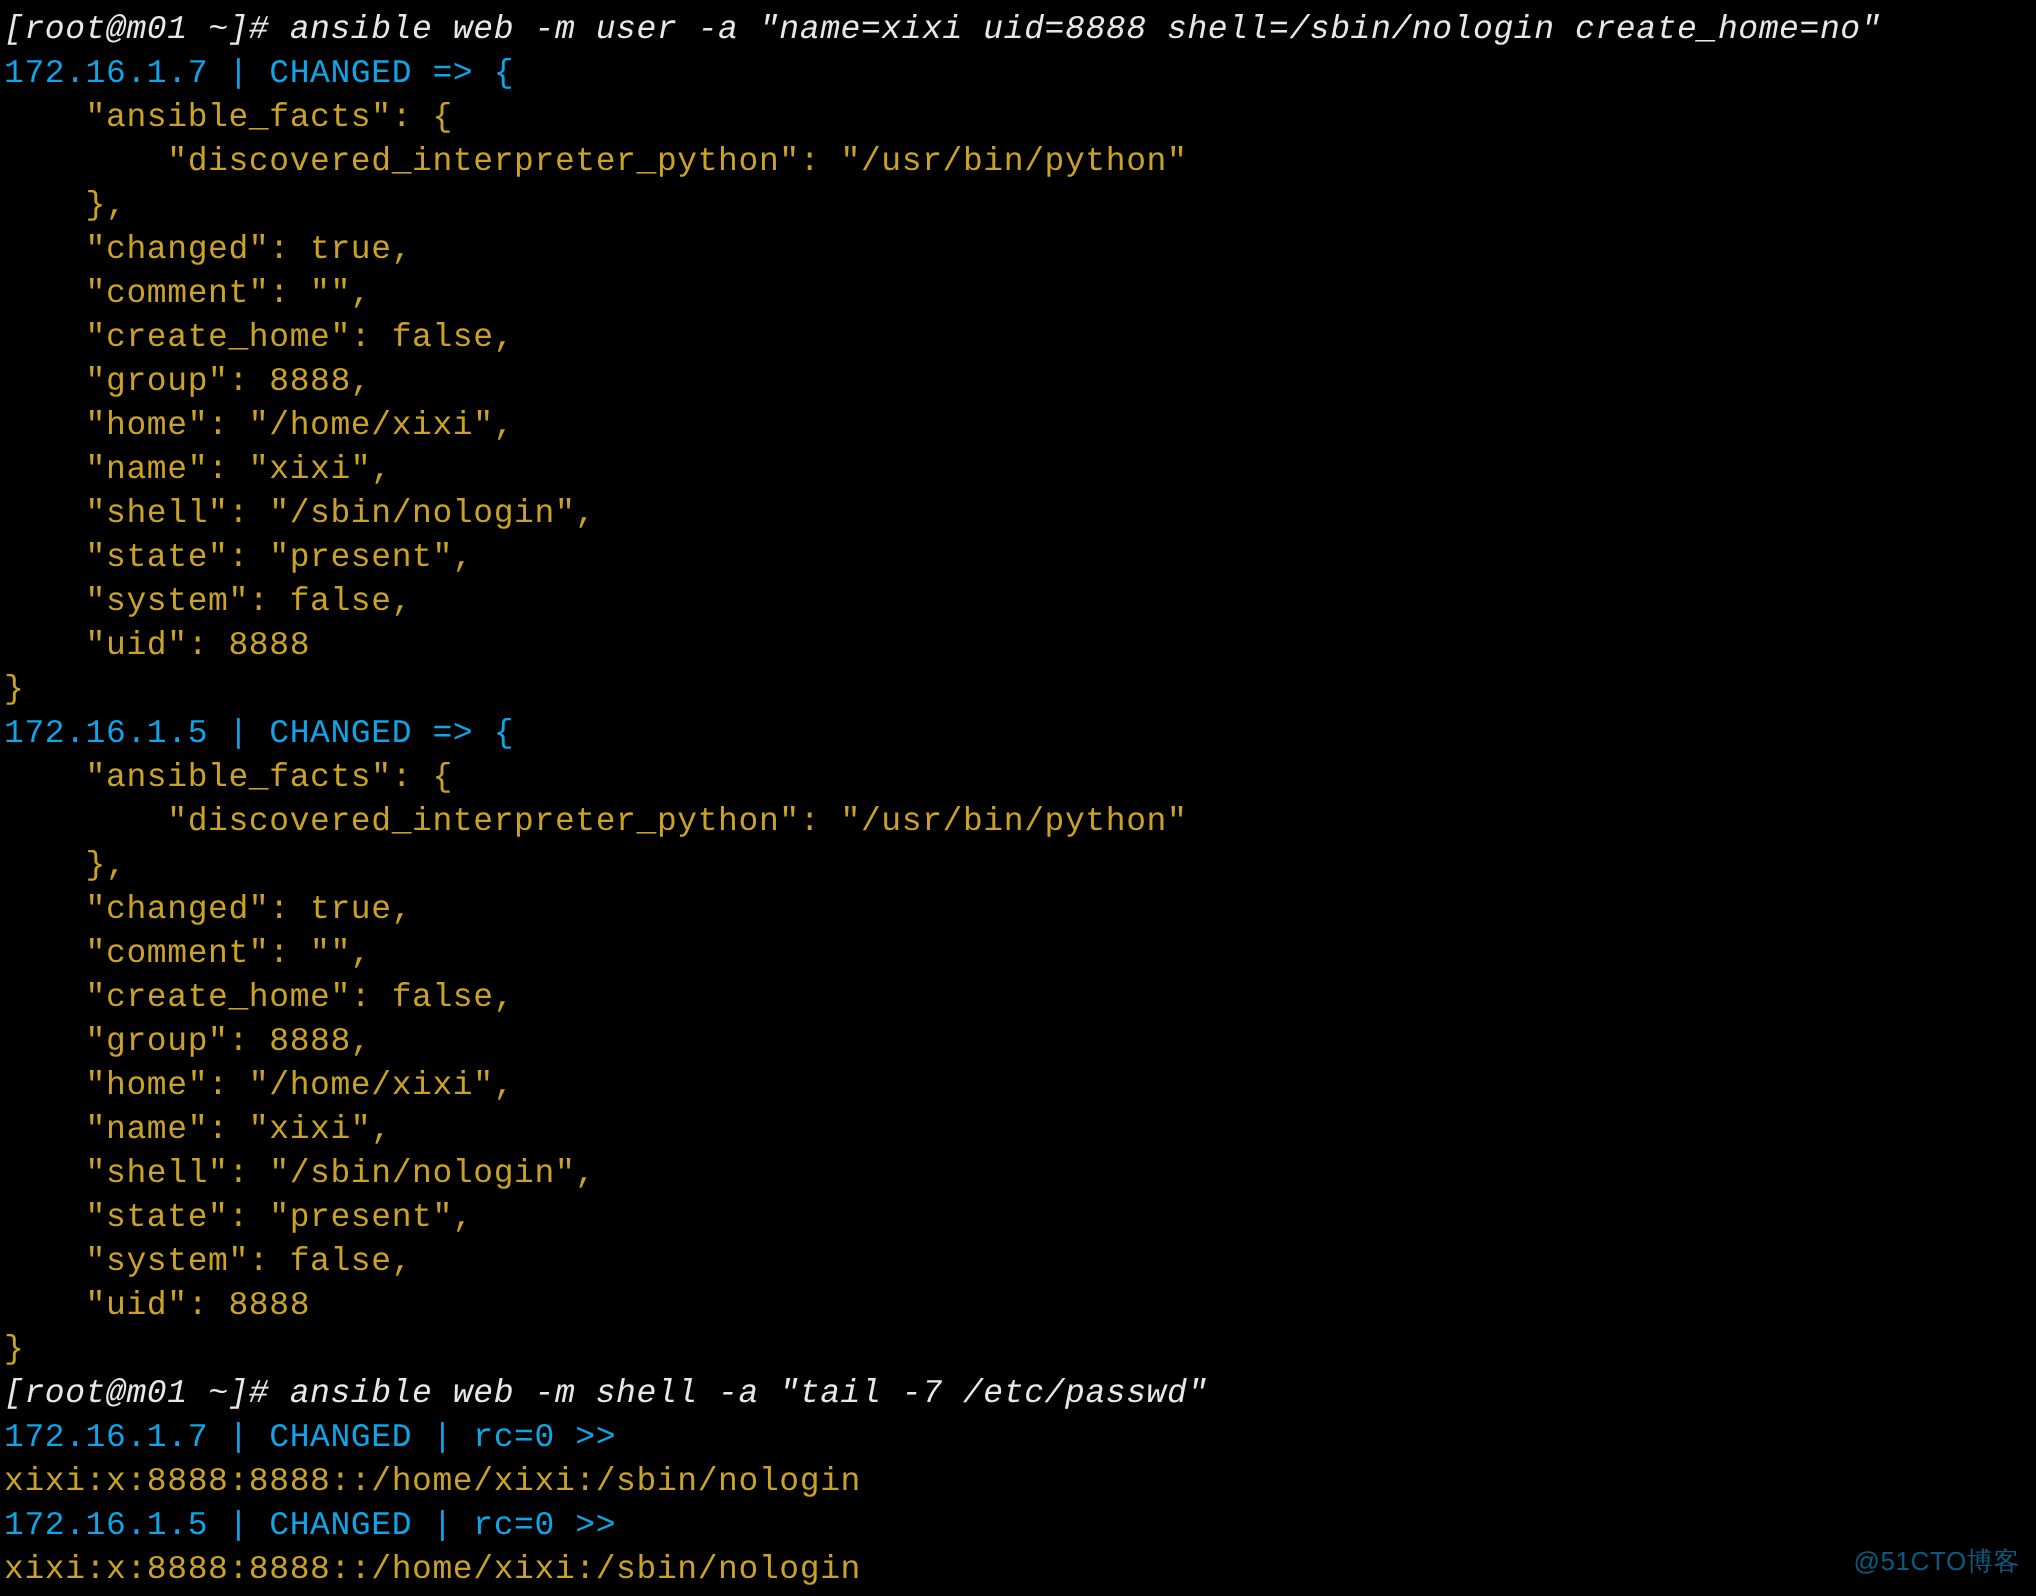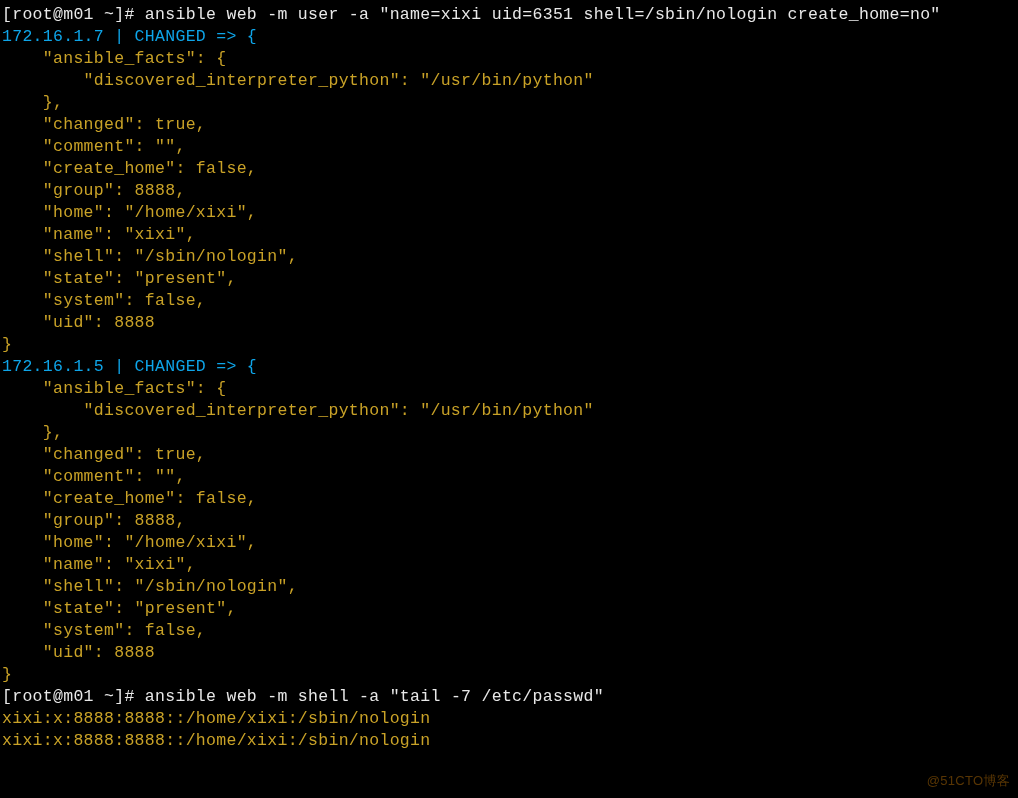--- a/index.html
+++ b/index.html
@@ -10,38 +10,38 @@
       font-size: 16.5px;
       line-height: 22px;
       padding: 4px 2px;
       width: 1018px;
       height: 798px;
       overflow: hidden;
       letter-spacing: 0.3px;
       position: relative;
     }
     .line { white-space: pre; }
-    .white { color: #e8e8e8; }
+    .white { color: #e8e8e8; font-style: italic; }
     .yellow { color: #c9a227; }
     .bright-yellow { color: #0ea5e9; }
     .watermark {
       position: absolute;
       bottom: 6px;
       right: 8px;
-      color: #a16207;
+      color: #0ea5e9;
       font-size: 13px;
       font-family: sans-serif;
       opacity: 0.55;
     }
   </style>
 </head>
 <body>
 
 <div>
-  <div class="line"><span class="white">[root@m01 ~]# </span><span class="white">ansible web -m user -a "name=xixi uid=6351 shell=/sbin/nologin create_home=no"</span></div>
+  <div class="line"><span class="white">[root@m01 ~]# </span><span class="white">ansible web -m user -a "name=xixi uid=8888 shell=/sbin/nologin create_home=no"</span></div>
 
   <div class="line bright-yellow">172.16.1.7 | CHANGED =&gt; {</div>
   <div class="line yellow">    "ansible_facts": {</div>
   <div class="line yellow">        "discovered_interpreter_python": "/usr/bin/python"</div>
   <div class="line yellow">    },</div>
   <div class="line yellow">    "changed": true,</div>
   <div class="line yellow">    "comment": "",</div>
   <div class="line yellow">    "create_home": false,</div>
   <div class="line yellow">    "group": 8888,</div>
   <div class="line yellow">    "home": "/home/xixi",</div>
@@ -63,17 +63,19 @@
   <div class="line yellow">    "home": "/home/xixi",</div>
   <div class="line yellow">    "name": "xixi",</div>
   <div class="line yellow">    "shell": "/sbin/nologin",</div>
   <div class="line yellow">    "state": "present",</div>
   <div class="line yellow">    "system": false,</div>
   <div class="line yellow">    "uid": 8888</div>
   <div class="line yellow">}</div>
 
   <div class="line"><span class="white">[root@m01 ~]# </span><span class="white">ansible web -m shell -a "tail -7 /etc/passwd"</span></div>
 
+  <div class="line bright-yellow">172.16.1.7 | CHANGED | rc=0 &gt;&gt;</div>
   <div class="line yellow">xixi:x:8888:8888::/home/xixi:/sbin/nologin</div>
+  <div class="line bright-yellow">172.16.1.5 | CHANGED | rc=0 &gt;&gt;</div>
   <div class="line yellow">xixi:x:8888:8888::/home/xixi:/sbin/nologin</div>
 </div>
 
 <div class="watermark">@51CTO博客</div>
 
 </body></html>

